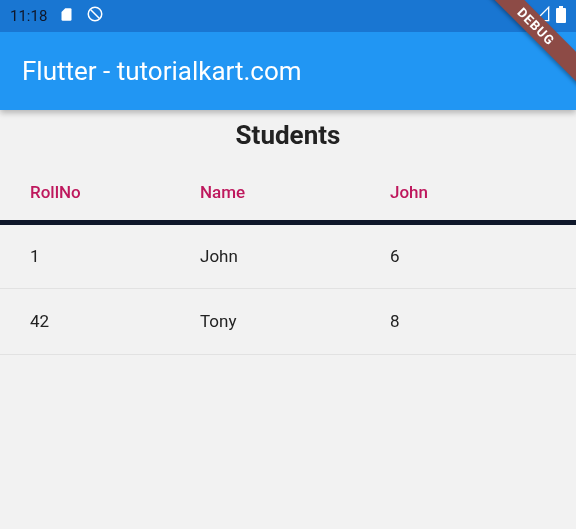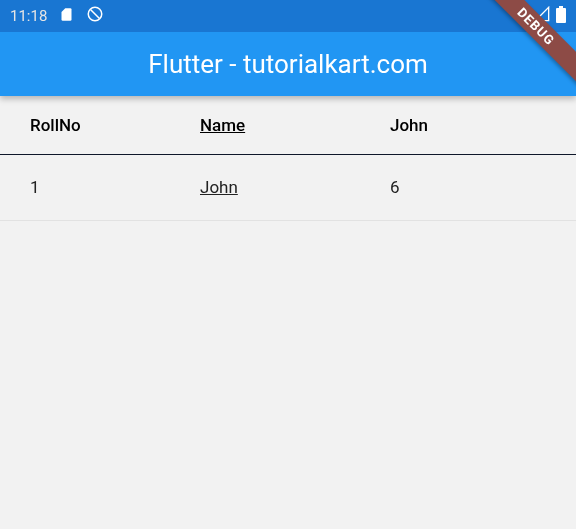--- a/index.html
+++ b/index.html
@@ -1,72 +1,71 @@
 <!DOCTYPE html>
 <html><head>
 <meta charset="utf-8">
 <style>
   * { box-sizing: border-box; margin: 0; padding: 0; }
   html, body { width: 576px; height: 529px; font-family: Roboto, -apple-system, BlinkMacSystemFont, "Segoe UI", Arial, sans-serif; background: #f2f2f2; overflow: hidden; }
   .statusbar {
     height: 32px;
     background: #1976D2;
-    color: #e5e5e5;
+    color: #0f172a;
     display: flex;
     align-items: center;
     justify-content: space-between;
     padding: 8px 10px;
     font-size: 15px;
     position: relative;
     z-index: 2;
     gap: 34px;
   }
   .statusbar-left { display: flex; align-items: center; gap: 12px; }
   .statusbar-right { display: flex; align-items: center; gap: 6px; }
   .appbar {
-    height: 64px;
+    height: 78px;
     background: #2196F3;
     color: #fff;
     display: flex;
     align-items: center;
     padding: 14px 22px;
     font-size: 26px;
     font-weight: 400;
     box-shadow: 0 3px 6px rgba(0,0,0,0.25);
     position: relative;
     z-index: 1;
-    justify-content: center;
   }
   .body { position: relative; height: calc(529px - 32px - 78px); }
   .heading {
     text-align: center;
     font-size: 26px;
     font-weight: 700;
     color: #222;
     padding: 10px 0 14px 0;
   }
   .datatable { width: 100%; border-collapse: collapse; }
   .datatable th, .datatable td {
     text-align: left;
     font-size: 17px;
     height: 66px;
     vertical-align: middle;
   }
   .datatable th {
-    color: #000000;
+    color: #be185d;
     font-weight: 500;
-    border-bottom: 1px solid #0f172a;
+    border-bottom: 5px solid #0f172a;
     height: 58px;
   }
   .datatable td {
     color: #222;
     border-bottom: 1px solid #e2e2e2;
   }
   .col-rollno { padding-left: 30px; width: 200px; }
-  .col-name  { width: 190px; text-decoration: underline; }
+  .col-name  { width: 190px; }
   .col-class { }
   .debug-banner {
     position: absolute;
     top: 0; right: 0;
     width: 110px; height: 110px;
     overflow: hidden;
     pointer-events: none;
     z-index: 5;
   }
   .debug-banner-inner {
@@ -125,29 +124,35 @@
         </svg>
     </span>
   </div>
 </div>
 
 <div class="appbar">
   <span>Flutter - tutorialkart.com</span>
 </div>
 
 <div class="body">
+  <div class="heading">Students</div>
   <table class="datatable">
     <thead>
       <tr>
         <th class="col-rollno">RollNo</th>
         <th class="col-name">Name</th>
         <th class="col-class">John</th>
       </tr>
     </thead>
     <tbody>
       <tr>
         <td class="col-rollno">1</td>
         <td class="col-name">John</td>
         <td class="col-class">6</td>
       </tr>
+      <tr>
+        <td class="col-rollno">42</td>
+        <td class="col-name">Tony</td>
+        <td class="col-class">8</td>
+      </tr>
     </tbody>
   </table>
 </div>
 
 </body></html>

